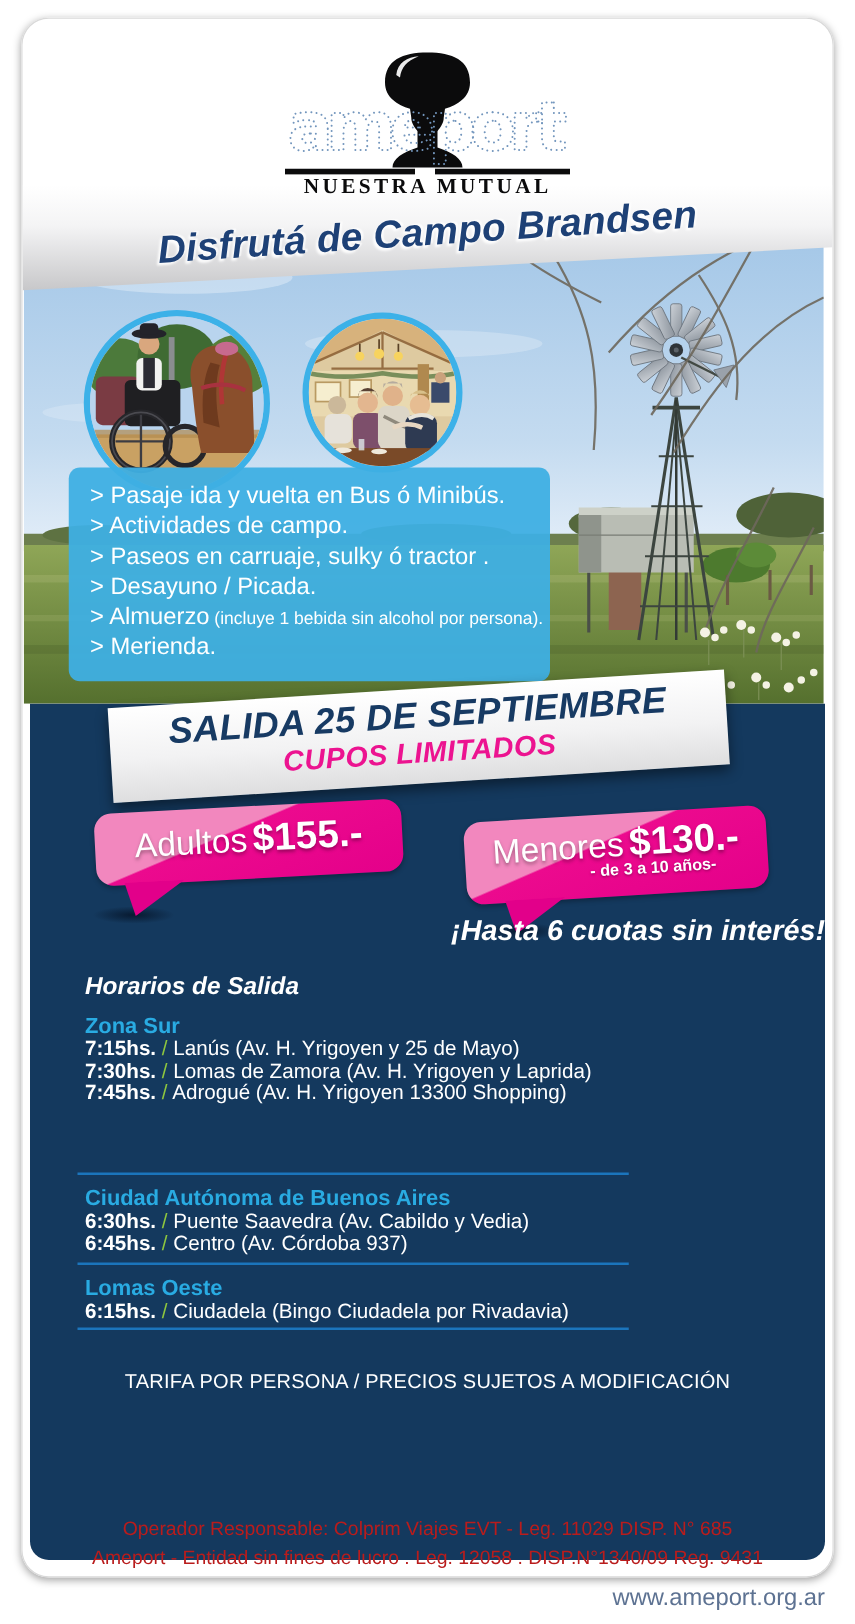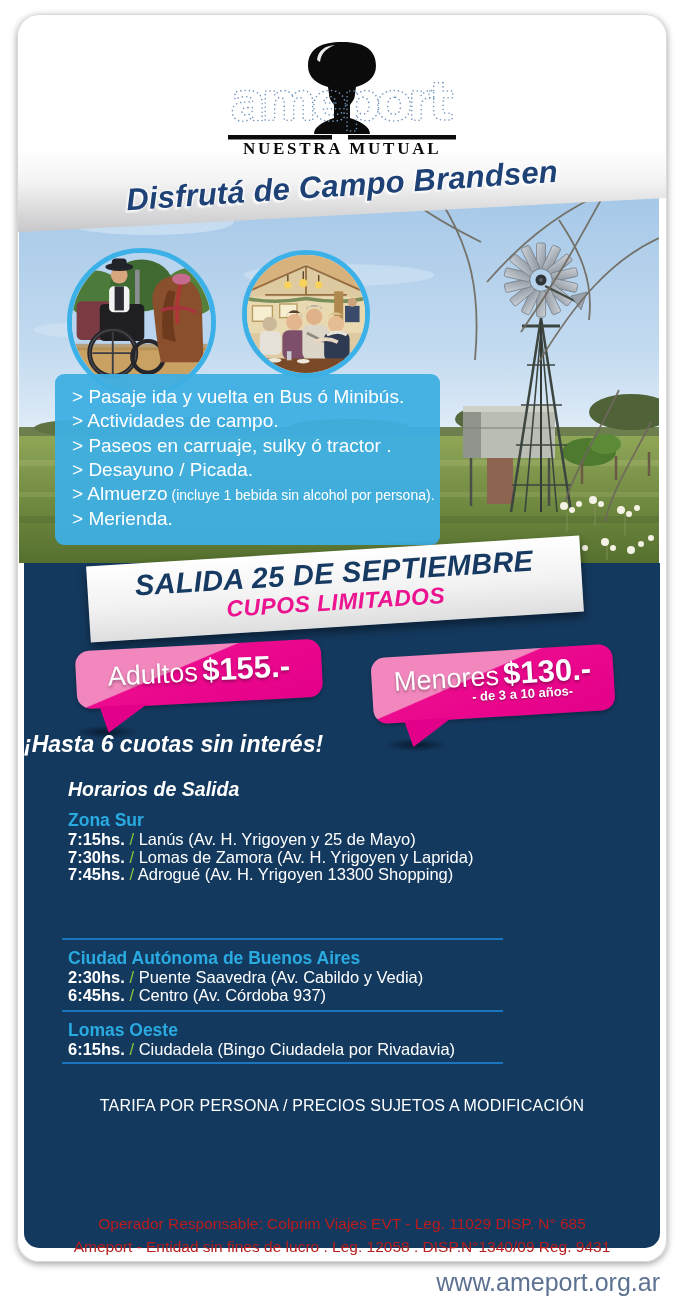--- a/index.html
+++ b/index.html
@@ -49,38 +49,38 @@
   .bub-minors{left:372px;top:651px;width:242px;height:66px;transform:rotate(-3.5deg);}
   .bub-line{margin-top:8px;text-shadow:0 2px 3px rgba(0,0,0,.35);white-space:nowrap;}
   .bub-label{font-size:27px;font-weight:400;}
   .bub-amount{font-size:31px;font-weight:800;}
   .bub-note{font-size:13px;font-weight:700;margin-top:-5px;padding-left:58px;text-shadow:0 1px 2px rgba(0,0,0,.35);}
   .bub-shadow{position:absolute;border-radius:50%;
               background:radial-gradient(ellipse at center, rgba(5,20,40,.85) 0%, rgba(5,20,40,0) 70%);}
   .sh-adults{left:74px;top:725px;width:66px;height:14px;}
   .sh-minors{left:384px;top:738px;width:64px;height:14px;}
   
-  .installments{position:absolute;left:24px;top:731px;width:636px;text-align:left;color:#fff;
+  .installments{position:absolute;left:24px;top:731px;width:636px;text-align:right;color:#fff;
                 font-size:23px;font-weight:700;font-style:italic;}
   .sched-title{position:absolute;left:68px;top:778px;color:#fff;font-size:19.5px;font-weight:700;font-style:italic;}
   .sched-sec{position:absolute;left:68px;width:480px;color:#fff;font-size:16.5px;line-height:17.4px;}
   .sec-0{top:812px;} .sec-1{top:950px;} .sec-2{top:1022px;}
   .sched-head{color:#29abe2;font-weight:700;font-size:17.5px;margin-bottom:2px;}
   .sched-row{white-space:nowrap;}
   .sched-row b{font-weight:700;}
   .sep{color:#8dc63f;}
   .sched-div{position:absolute;left:62px;width:441px;height:2px;background:#1b75bc;}
   .div-0{top:938px;} .div-1{top:1010px;} .div-2{top:1062px;}
   .tarifa{position:absolute;left:24px;top:1097px;width:636px;text-align:center;color:#fff;font-size:16px;letter-spacing:.2px;}
   .contact{position:absolute;left:52px;top:1117px;width:580px;height:66px;background:#2ba7e1;
            border-radius:16px;display:flex;flex-direction:column;justify-content:center;align-items:center;
            gap:4px;color:#fff;font-weight:700;font-size:15px;letter-spacing:-.2px;}
   .legal{position:absolute;left:24px;top:1213px;width:636px;text-align:center;color:#b91c1c;
          font-size:15.5px;line-height:22.5px;}
-  .footer-url{position:absolute;right:24px;top:1268px;font-size:25px;color:#5d7292;}
+  .footer-url{position:absolute;right:24px;top:1268px;font-size:19px;color:#5d7292;}
 </style>
 </head>
 <body>
 
 <div class="stage">
   <div class="card"></div>
 
   <svg class="photo" viewBox="0 0 640 403" aria-hidden="true">
     <defs>
       <linearGradient id="skyG" x1="0" y1="0" x2="0" y2="1">
@@ -329,21 +329,21 @@
   <div id="schedule-root">
       <div class="sched-sec sec-0">
         <div class="sched-head">Zona Sur</div>
         <div class="sched-row"><b>7:15hs.</b><span class="sep"> / </span>Lanús (Av. H. Yrigoyen y 25 de Mayo)</div>
         <div class="sched-row"><b>7:30hs.</b><span class="sep"> / </span>Lomas de Zamora (Av. H. Yrigoyen y Laprida)</div>
         <div class="sched-row"><b>7:45hs.</b><span class="sep"> / </span>Adrogué (Av. H. Yrigoyen 13300 Shopping)</div>
       </div>
       <div class="sched-div div-0"></div>
       <div class="sched-sec sec-1">
         <div class="sched-head">Ciudad Autónoma de Buenos Aires</div>
-        <div class="sched-row"><b>2:30hs.</b><span class="sep"> / </span>Puente Saavedra (Av. Cabildo y Vedia)</div>
+        <div class="sched-row"><b>6:30hs.</b><span class="sep"> / </span>Puente Saavedra (Av. Cabildo y Vedia)</div>
         <div class="sched-row"><b>6:45hs.</b><span class="sep"> / </span>Centro (Av. Córdoba 937)</div>
       </div>
       <div class="sched-div div-1"></div>
       <div class="sched-sec sec-2">
         <div class="sched-head">Lomas Oeste</div>
         <div class="sched-row"><b>6:15hs.</b><span class="sep"> / </span>Ciudadela (Bingo Ciudadela por Rivadavia)</div>
       </div>
       <div class="sched-div div-2"></div>
     </div>
 

